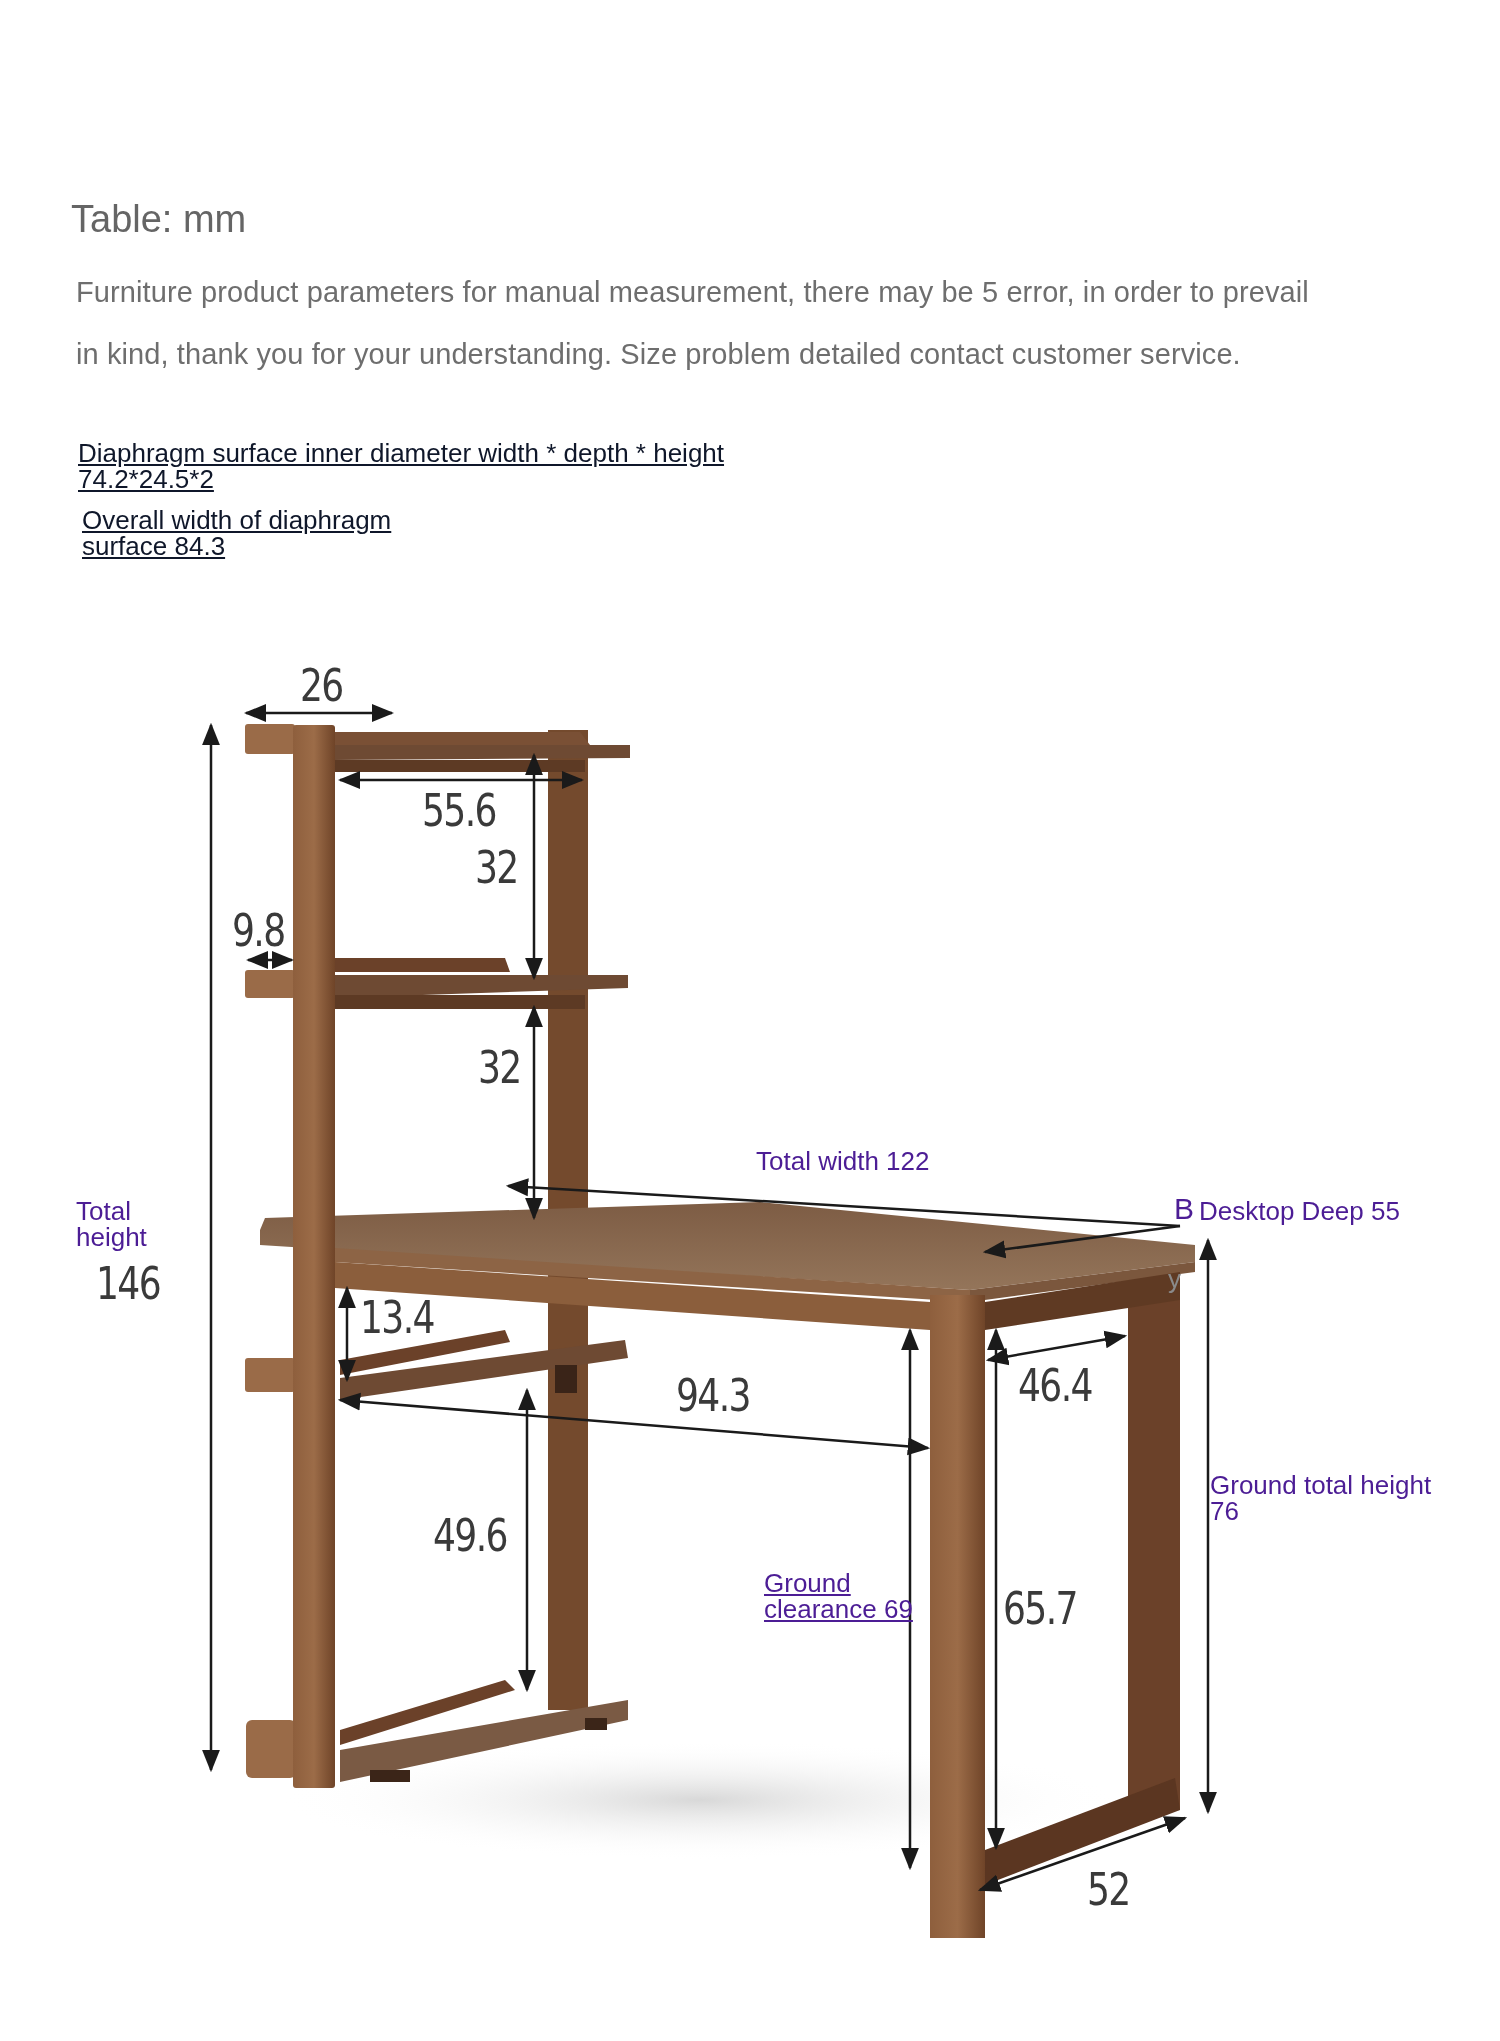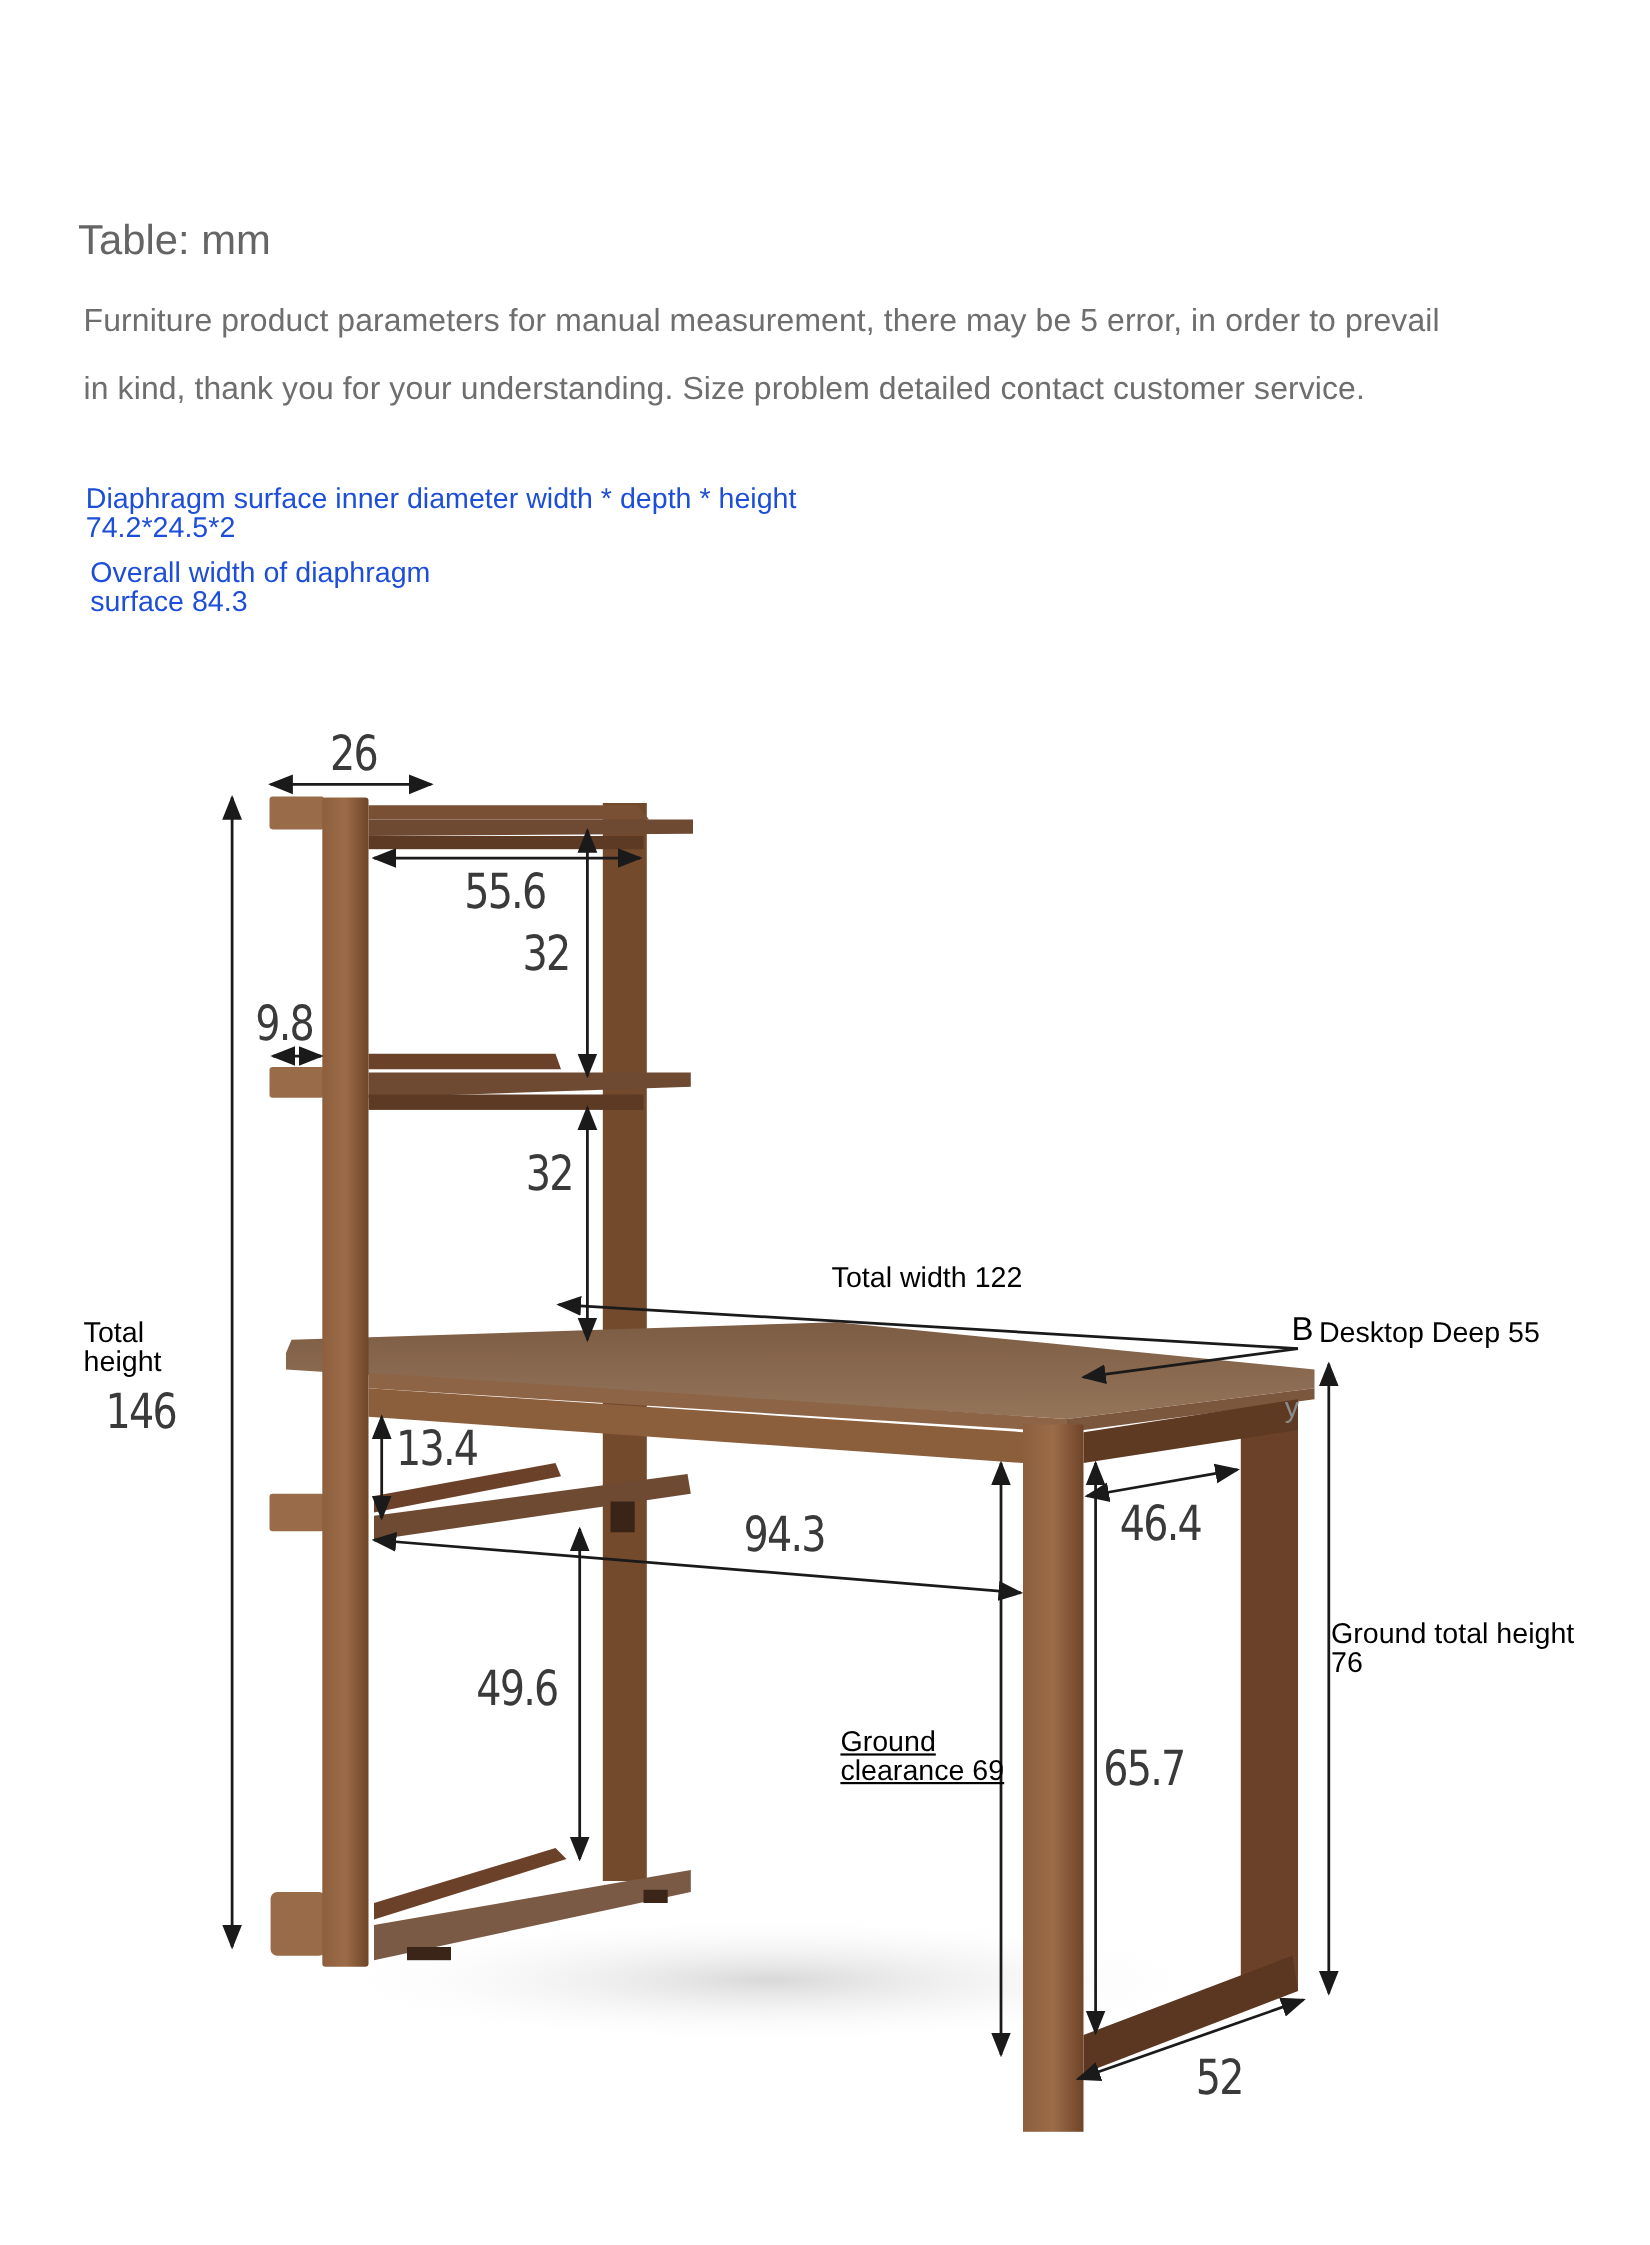--- a/index.html
+++ b/index.html
@@ -1,24 +1,24 @@
 <!DOCTYPE html>
 <html><head>
 <meta charset="utf-8">
 <style>
   html,body{margin:0;padding:0;background:#ffffff;}
   body{width:1500px;height:2041px;position:relative;overflow:hidden;font-family:"Liberation Sans",sans-serif;color:#6b6b6b;}
   .abs{position:absolute;white-space:nowrap;}
   .unit{left:71px;top:198px;font-size:38px;color:#656565;}
   .para{left:76px;font-size:29px;color:#6e6e6e;letter-spacing:0.1px;text-align:right;}
   .p1{top:276px;} .p2{top:338px;}
-  .note{font-size:26px;line-height:26px;color:#1d4ed8;}
+  .note{font-size:26px;line-height:26px;color:#0f172a;text-decoration:underline;}
   .diaph{left:78px;top:440px;}
   .overall{left:82px;top:507px;}
-  .lbl{font-size:26px;line-height:26px;color:#000000;}
+  .lbl{font-size:26px;line-height:26px;color:#4c1d95;}
   .dim{font-family:"DejaVu Sans",sans-serif;font-size:44px;color:#3a3a3a;letter-spacing:-2px;transform:scaleX(0.82);transform-origin:left top;}
   svg{position:absolute;left:0;top:0;}
 </style>
 </head>
 <body>
 
 <div class="abs unit">Table: mm</div>
 <div class="abs para p1">Furniture product parameters for manual measurement, there may be 5 error, in order to prevail</div>
 <div class="abs para p2">in kind, thank you for your understanding. Size problem detailed contact customer service.</div>
 

